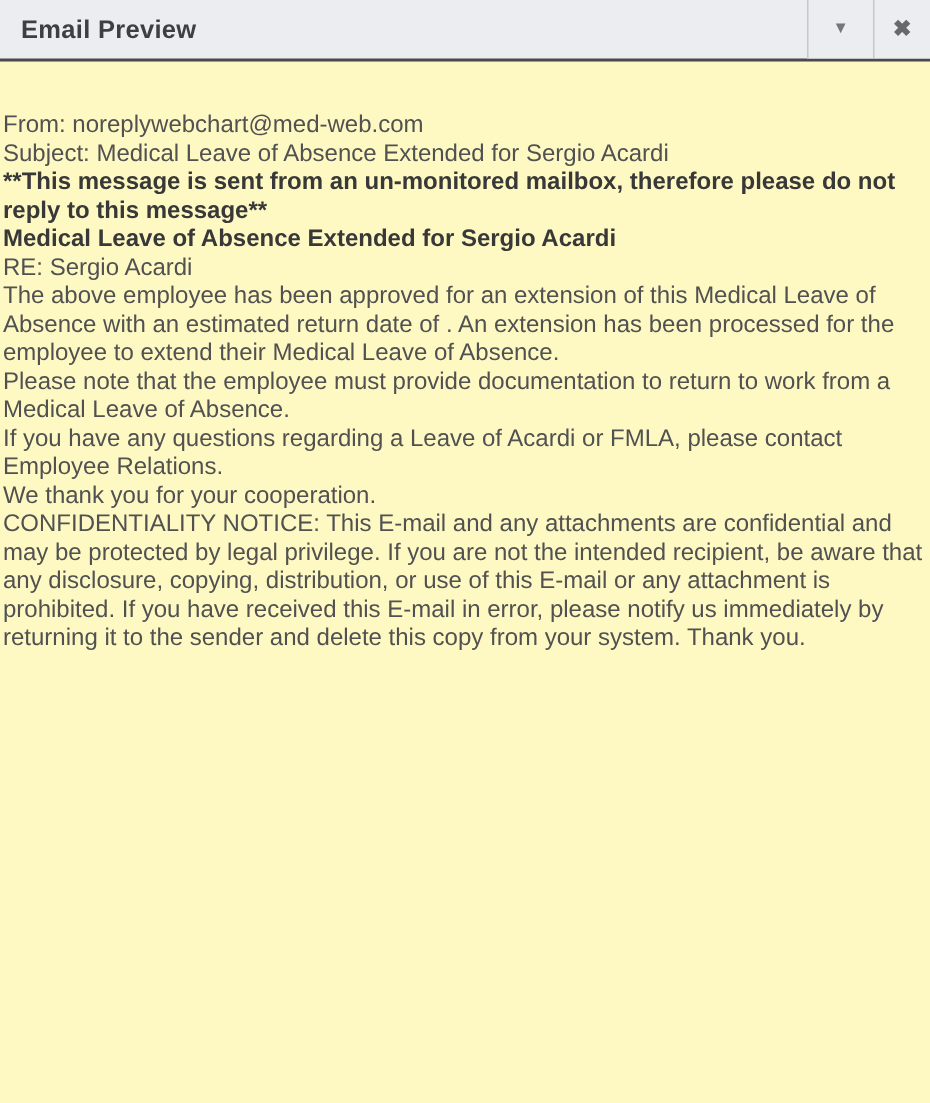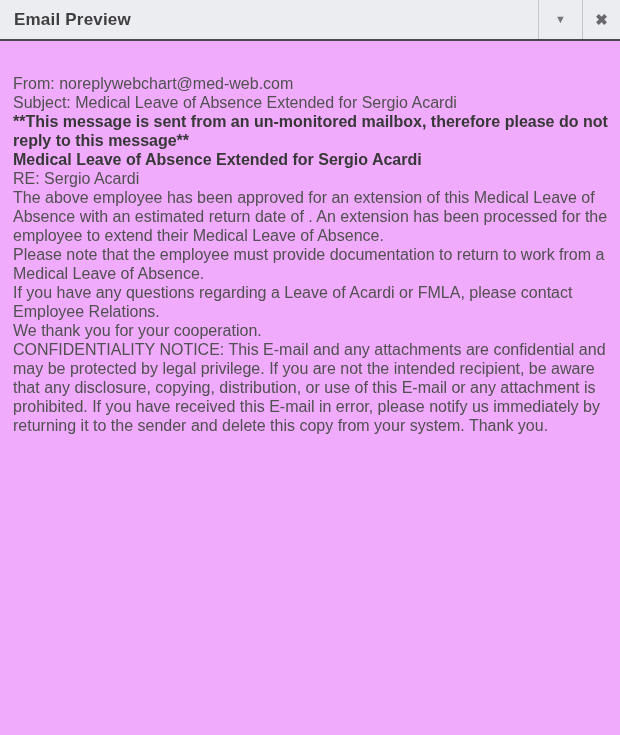--- a/index.html
+++ b/index.html
@@ -4,21 +4,21 @@
 <style>
   * { margin: 0; padding: 0; box-sizing: border-box; }
   html, body {
     width: 620px; height: 735px;
     background: #ffffff;
     font-family: "Liberation Sans", sans-serif;
     overflow: hidden;
   }
   .window {
     width: 620px; height: 735px;
-    background: #f0abfc;
+    background: #fef9c3;
     position: relative;
   }
   
   .titlebar {
     display: flex;
     align-items: stretch;
     height: 41px;
     background: #ecedf1;
     border-bottom: 2px solid #4a4a4d;
   }
@@ -49,21 +49,21 @@
   }
   .close-glyph {
     font-size: 15px;
     font-weight: bold;
     color: #68686d;
     line-height: 1;
   }
   
   .content {
     overflow: hidden;
-    padding: 0 0 0 13px;
+    padding: 0 0 0 2px;
     font-size: 16px;
     line-height: 19px;
     color: #515151;
   }
   .content p { margin: 0; }
   .hdrs { margin-top: 33px; }
   .warning {
     margin-top: 17px;
     font-weight: bold;
     color: #383838;

